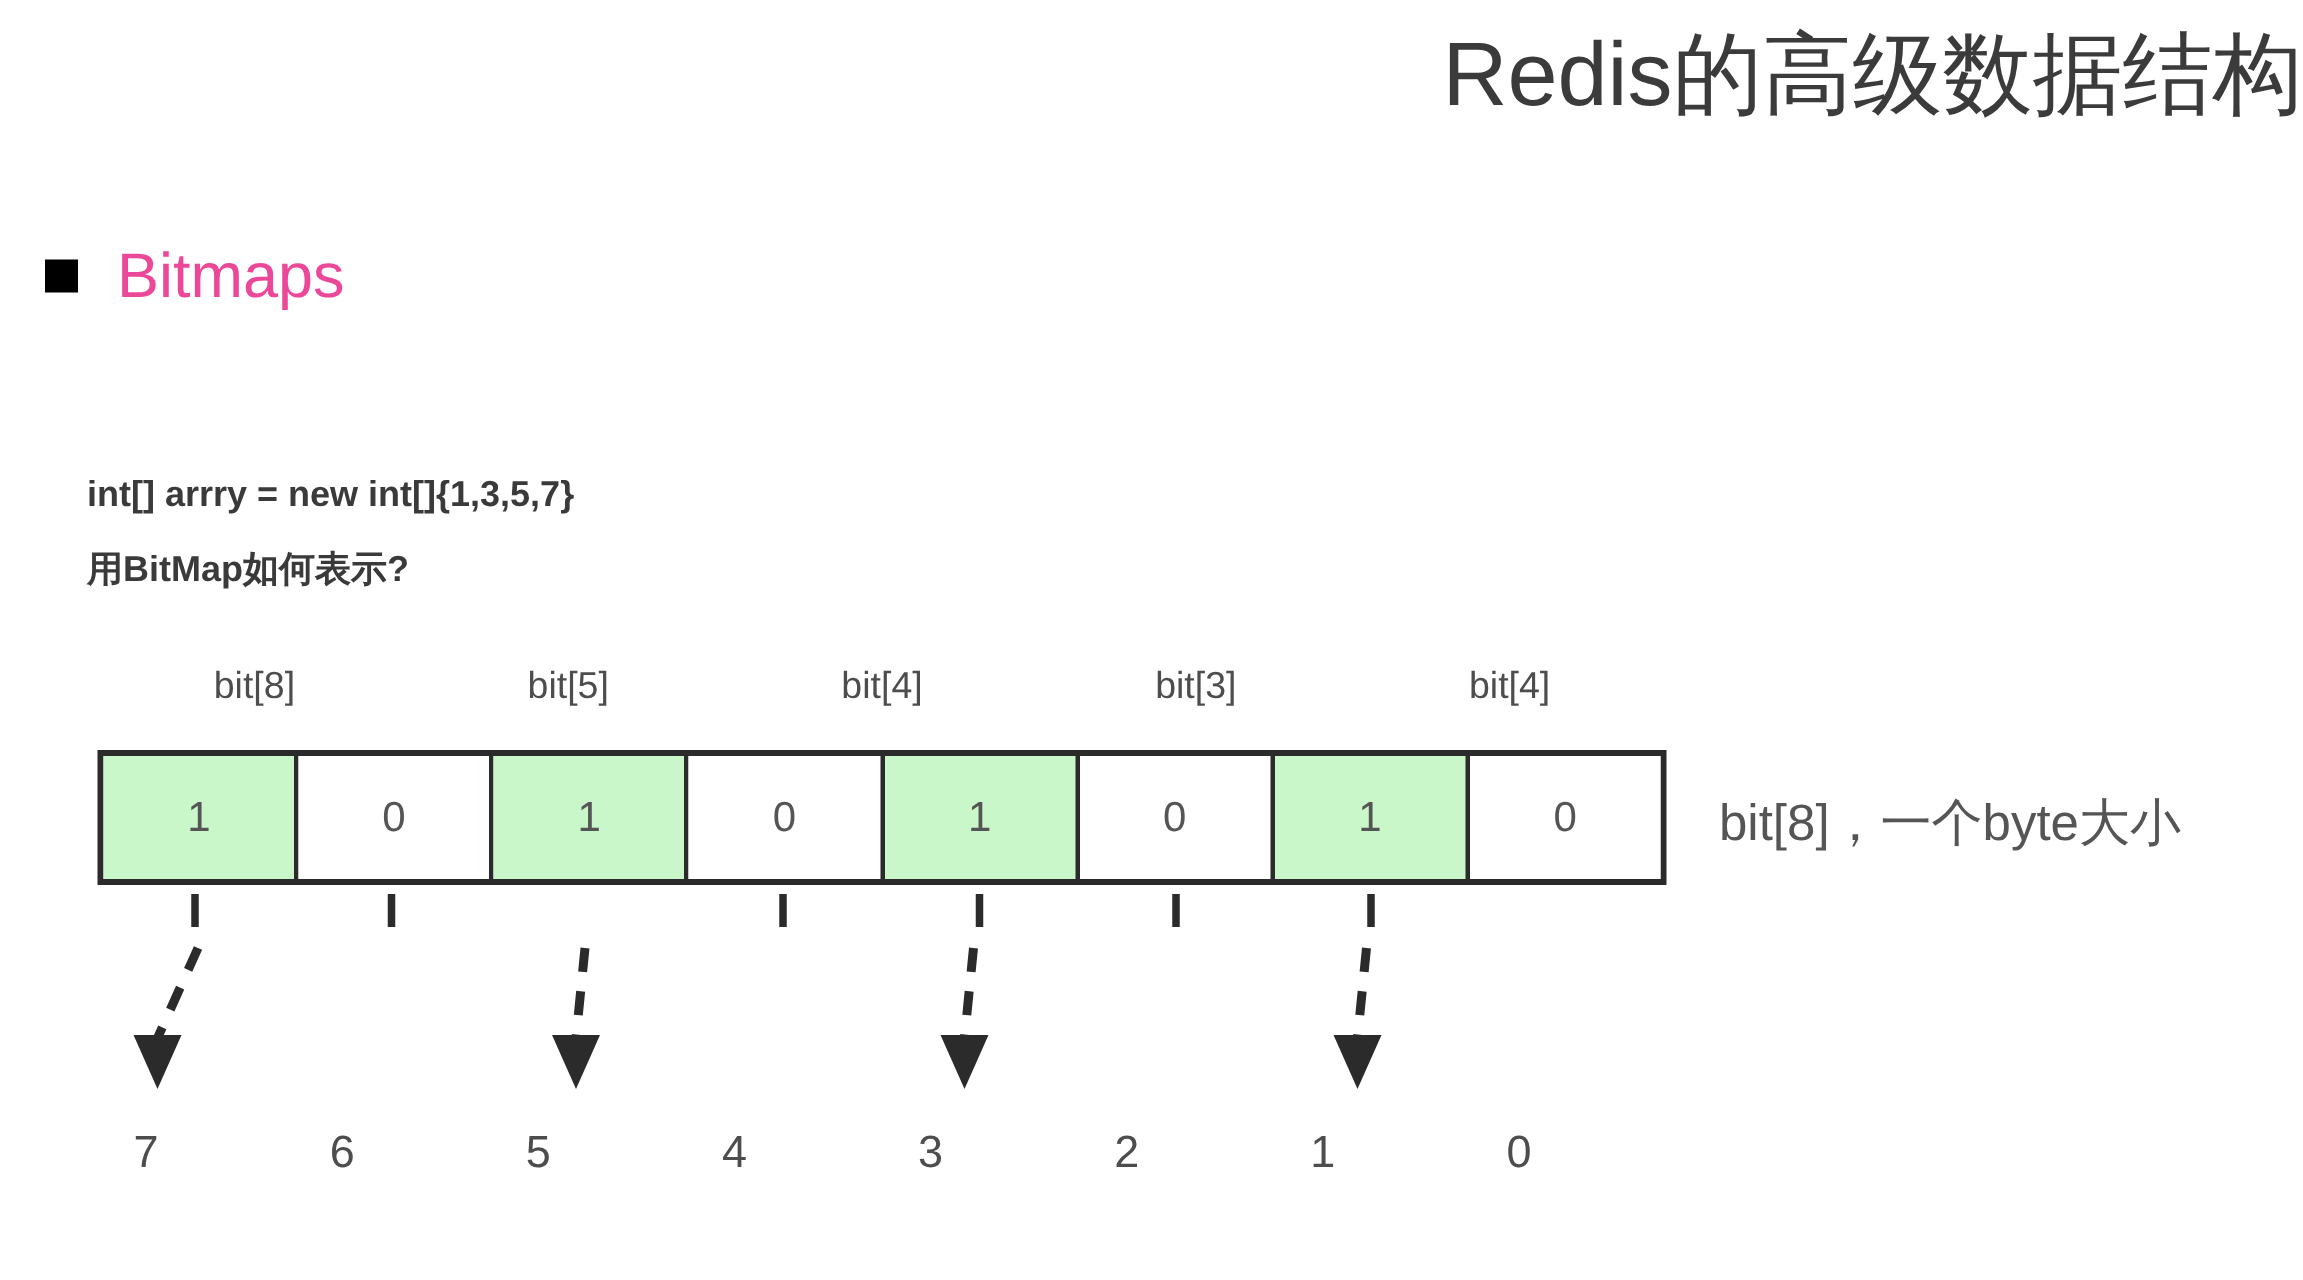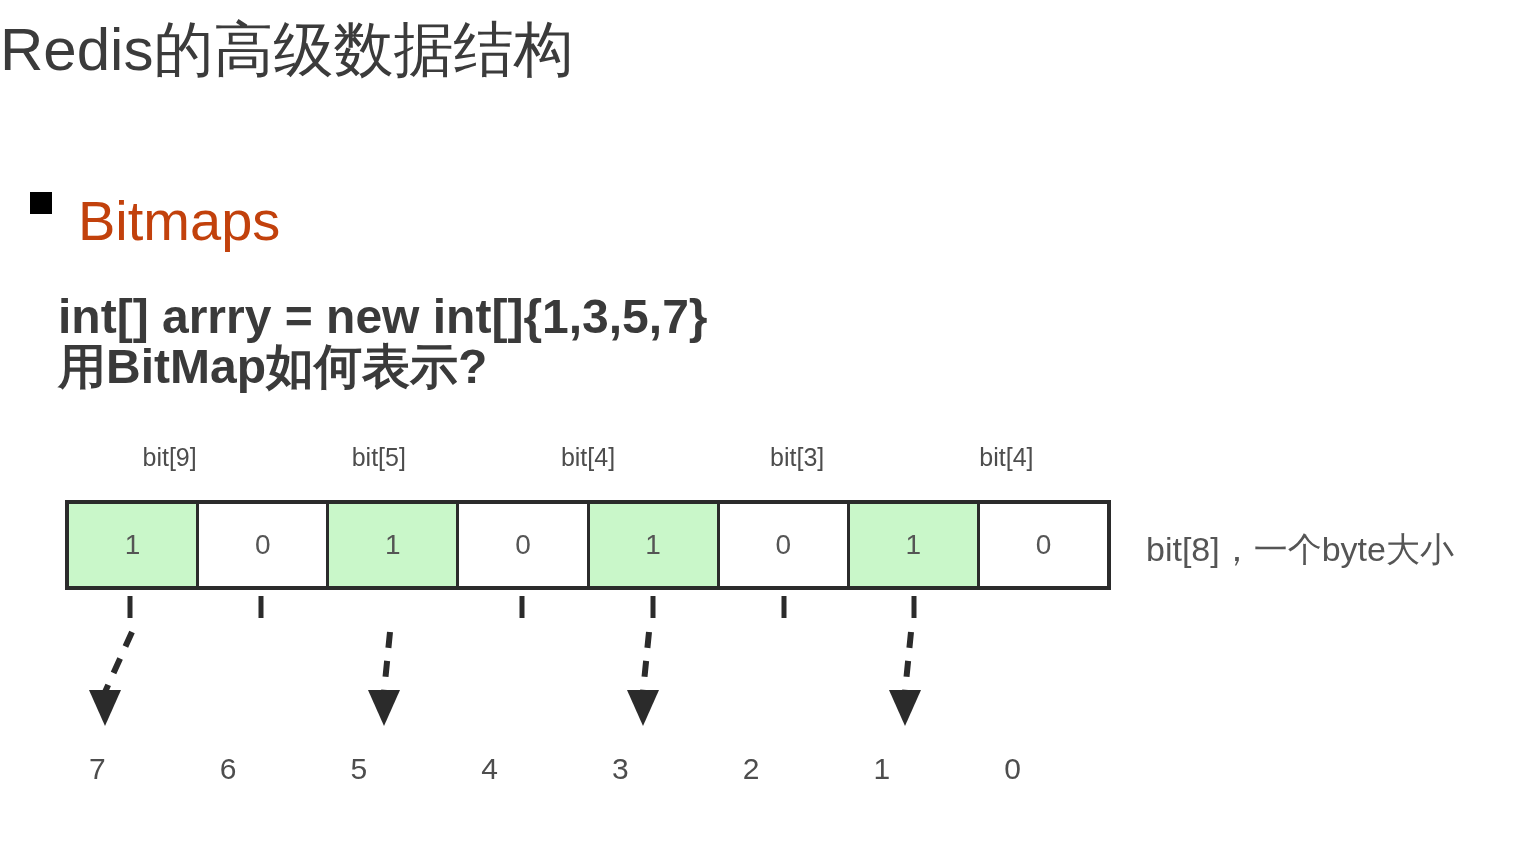--- a/index.html
+++ b/index.html
@@ -15,21 +15,21 @@
     font-family: "Liberation Sans", "DejaVu Sans", sans-serif;
     -webkit-font-smoothing: antialiased;
   }
 
   
   .slide-title {
     position: absolute;
     top: 8px;
     left: 0;
     width: 1535px;
-    text-align: left;
+    text-align: right;
     font-size: 60px;
     line-height: 84px;
     font-weight: 400;
     color: #3b3b3b;
     letter-spacing: 0px;
     white-space: nowrap;
   }
 
   
   .bullet-row {
@@ -40,36 +40,35 @@
     align-items: center;
     gap: 26px;
   }
   .bullet-marker {
     width: 22px;
     height: 22px;
     background: #000000;
     display: block;
   }
   .bullet-label {
-    font-size: 56px;
+    font-size: 42px;
     line-height: 48px;
-    color: #c2410c;
+    color: #ec4899;
     font-weight: 400;
     white-space: nowrap;
-    margin-top: 37px;
   }
 
   
   .code-block {
     position: absolute;
-    top: 293px;
+    top: 306px;
     left: 58px;
     color: #3a3a3a;
     font-weight: bold;
-    font-size: 48px;
+    font-size: 24px;
     line-height: 48px;
     white-space: nowrap;
   }
   .code-line-2 {
     margin-top: 2px;
   }
 
   
   .diagram {
     position: absolute;
@@ -164,21 +163,21 @@
 </div>
 
 <div class="code-block">
   <div class="code-line-1">int[] arrry = new int[]{1,3,5,7}</div>
   <div class="code-line-2">用BitMap如何表示?</div>
 </div>
 
 <div class="diagram">
 
   <div class="bit-labels">
-    <div class="bit-label">bit[9]</div>
+    <div class="bit-label">bit[8]</div>
     <div class="bit-label">bit[5]</div>
     <div class="bit-label">bit[4]</div>
     <div class="bit-label">bit[3]</div>
     <div class="bit-label">bit[4]</div>
   </div>
 
   <div class="bit-table">
     <div class="bit-cell on">1</div>
     <div class="bit-cell">0</div>
     <div class="bit-cell on">1</div>

